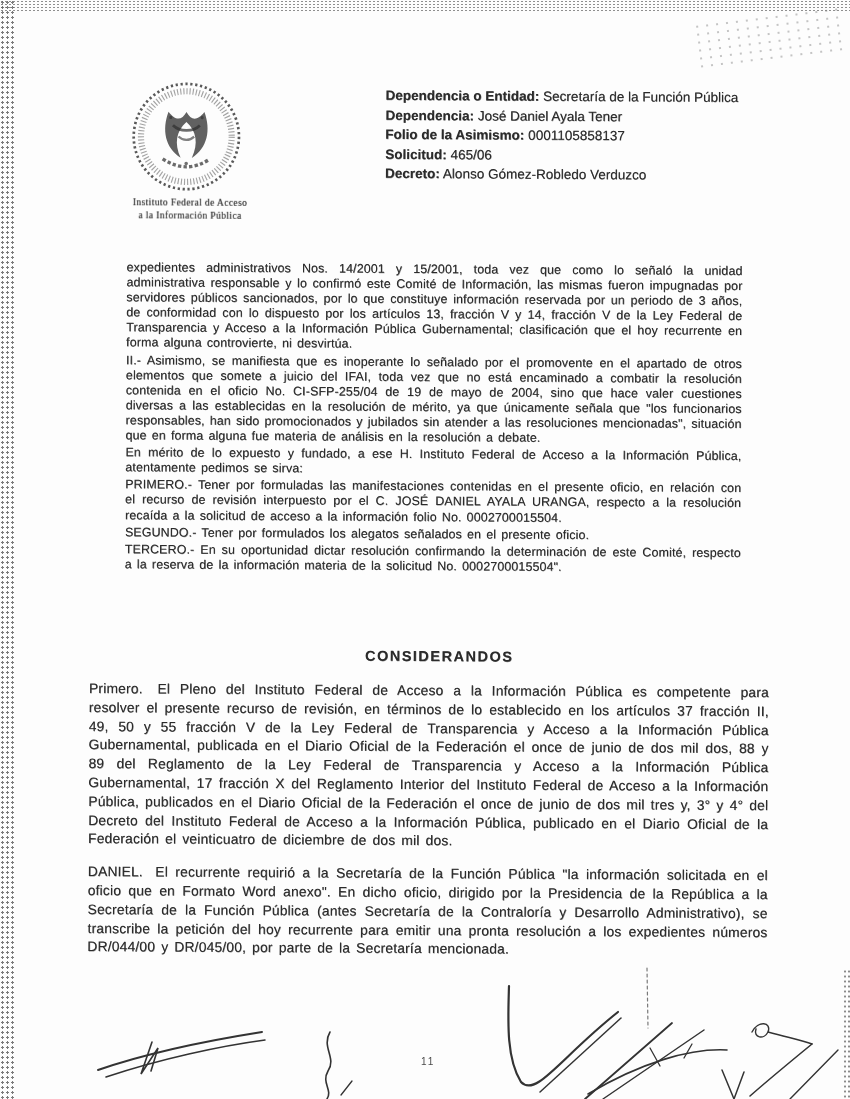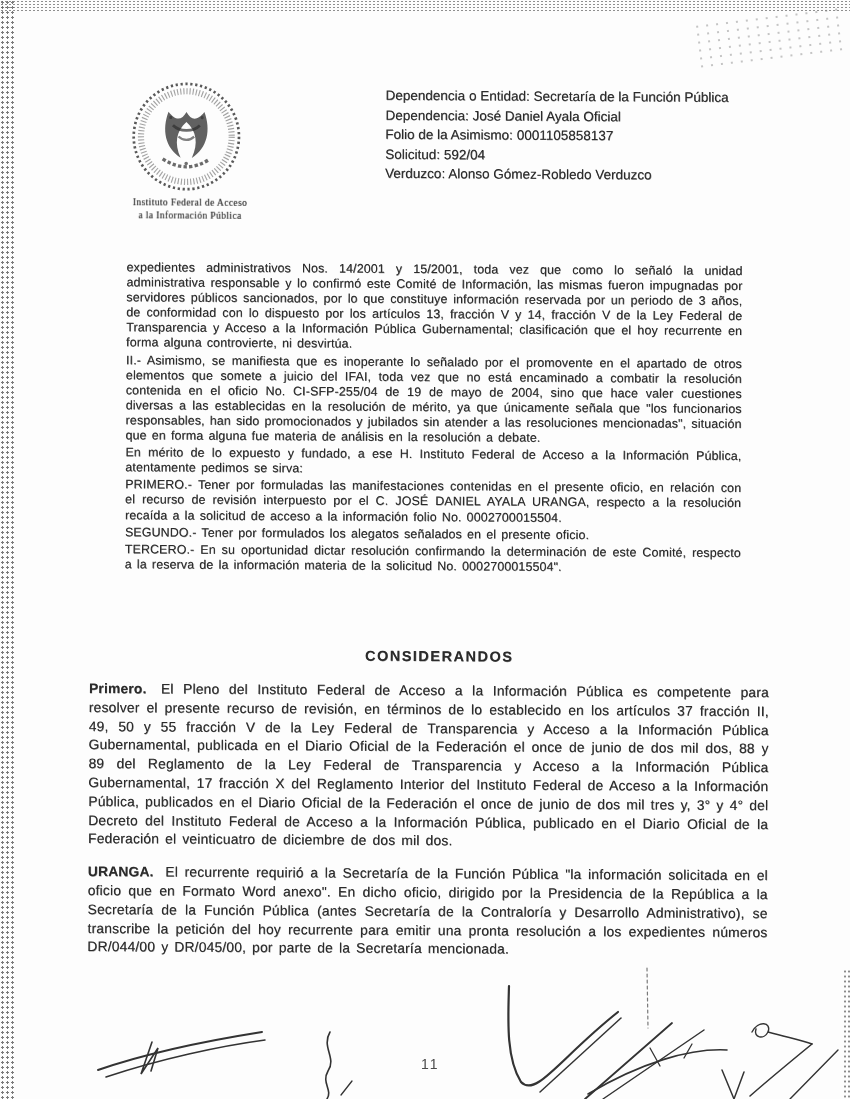--- a/index.html
+++ b/index.html
@@ -47,21 +47,21 @@
     font-size:9.5px; line-height:13px; color:#3a3a3a; letter-spacing:.4px;
     filter: blur(.2px);
   }
 
   
   .header-fields {
     position:absolute; left:383px; top:86px; width:362px;
     font-size:13.5px; line-height:19.5px; text-align:justify;
   }
   .header-fields .field { margin:0; }
-  .header-fields .lbl { font-weight:normal; }
+  .header-fields .lbl { font-weight:bold; }
 
   
   .quote-block {
     position:absolute; left:125px; top:262px; width:616px;
     font-size:12.4px; line-height:15.1px; text-align:justify;
     letter-spacing:.15px; word-spacing:1.5px;
   }
   .quote-block p { margin:0 0 2px 0; }
 
   
@@ -71,25 +71,25 @@
   }
 
   
   .body-text {
     position:absolute; left:90px; top:682px; width:680px;
     font-size:13.8px; line-height:18.8px; text-align:justify;
     word-spacing:2px; letter-spacing:.2px;
   }
   .body-text p { margin:0; }
   .body-text p + p { margin-top:14px; }
-  .body-text .lead { font-weight:bold; margin-right:5px; }
+  .body-text .lead { font-weight:normal; margin-right:5px; }
 
   .page-number {
     position:absolute; left:421px; top:1056px;
-    font-size:14px; color:#4a4a4a; letter-spacing:2px; filter: blur(.3px);
+    font-size:10px; color:#4a4a4a; letter-spacing:2px; filter: blur(.3px);
   }
 
   .signatures { position:absolute; top:0; left:0; width:850px; height:1099px; }
 </style>
 </head>
 <body>
 
 <div class="page">
 
   <div class="scan-top-band"></div>
@@ -115,32 +115,32 @@
       <div>a la Información Pública</div>
     </div>
 
     <div class="header-fields fuzz">
       <div class="field">
         <span class="lbl">Dependencia o Entidad:</span>
         <span>Secretaría de la Función Pública</span>
       </div>
       <div class="field">
         <span class="lbl">Dependencia:</span>
-        <span>José Daniel Ayala Oficial</span>
+        <span>José Daniel Ayala Tener</span>
       </div>
       <div class="field">
         <span class="lbl">Folio de la Asimismo:</span>
         <span>0001105858137</span>
       </div>
       <div class="field">
         <span class="lbl">Solicitud:</span>
-        <span>592/04</span>
-      </div>
-      <div class="field">
-        <span class="lbl">Verduzco:</span>
+        <span>465/06</span>
+      </div>
+      <div class="field">
+        <span class="lbl">Decreto:</span>
         <span>Alonso Gómez-Robledo Verduzco</span>
       </div>
     </div>
 
     <div class="quote-block fuzz">
       <p>expedientes administrativos Nos. 14/2001 y 15/2001, toda vez que como lo señaló la unidad administrativa responsable y lo confirmó este Comité de Información, las mismas fueron impugnadas por servidores públicos sancionados, por lo que constituye información reservada por un periodo de 3 años, de conformidad con lo dispuesto por los artículos 13, fracción V y 14, fracción V de la Ley Federal de Transparencia y Acceso a la Información Pública Gubernamental; clasificación que el hoy recurrente en forma alguna controvierte, ni desvirtúa.</p>
       <p>II.- Asimismo, se manifiesta que es inoperante lo señalado por el promovente en el apartado de otros elementos que somete a juicio del IFAI, toda vez que no está encaminado a combatir la resolución contenida en el oficio No. CI-SFP-255/04 de 19 de mayo de 2004, sino que hace valer cuestiones diversas a las establecidas en la resolución de mérito, ya que únicamente señala que "los funcionarios responsables, han sido promocionados y jubilados sin atender a las resoluciones mencionadas", situación que en forma alguna fue materia de análisis en la resolución a debate.</p>
       <p>En mérito de lo expuesto y fundado, a ese H. Instituto Federal de Acceso a la Información Pública, atentamente pedimos se sirva:</p>
       <p>PRIMERO.- Tener por formuladas las manifestaciones contenidas en el presente oficio, en relación con el recurso de revisión interpuesto por el C. JOSÉ DANIEL AYALA URANGA, respecto a la resolución recaída a la solicitud de acceso a la información folio No. 0002700015504.</p>
       <p>SEGUNDO.- Tener por formulados los alegatos señalados en el presente oficio.</p>
@@ -148,21 +148,21 @@
     </div>
 
     <div class="heading fuzz">CONSIDERANDOS</div>
 
     <div class="body-text fuzz">
       <p>
         <span class="lead">Primero.</span>
         <span>El Pleno del Instituto Federal de Acceso a la Información Pública es competente para resolver el presente recurso de revisión, en términos de lo establecido en los artículos 37 fracción II, 49, 50 y 55 fracción V de la Ley Federal de Transparencia y Acceso a la Información Pública Gubernamental, publicada en el Diario Oficial de la Federación el once de junio de dos mil dos, 88 y 89 del Reglamento de la Ley Federal de Transparencia y Acceso a la Información Pública Gubernamental, 17 fracción X del Reglamento Interior del Instituto Federal de Acceso a la Información Pública, publicados en el Diario Oficial de la Federación el once de junio de dos mil tres y, 3° y 4° del Decreto del Instituto Federal de Acceso a la Información Pública, publicado en el Diario Oficial de la Federación el veinticuatro de diciembre de dos mil dos.</span>
       </p>
       <p>
-        <span class="lead">URANGA.</span>
+        <span class="lead">DANIEL.</span>
         <span>El recurrente requirió a la Secretaría de la Función Pública "la información solicitada en el oficio que en Formato Word anexo". En dicho oficio, dirigido por la Presidencia de la República a la Secretaría de la Función Pública (antes Secretaría de la Contraloría y Desarrollo Administrativo), se transcribe la petición del hoy recurrente para emitir una pronta resolución a los expedientes números DR/044/00 y DR/045/00, por parte de la Secretaría mencionada.</span>
       </p>
     </div>
 
   </div>
 
   <div class="page-number">11</div>
 
   <svg class="signatures" viewBox="0 0 850 1099">
     <g stroke="#1c1c1c" fill="none" stroke-linecap="round" opacity="0.9">

